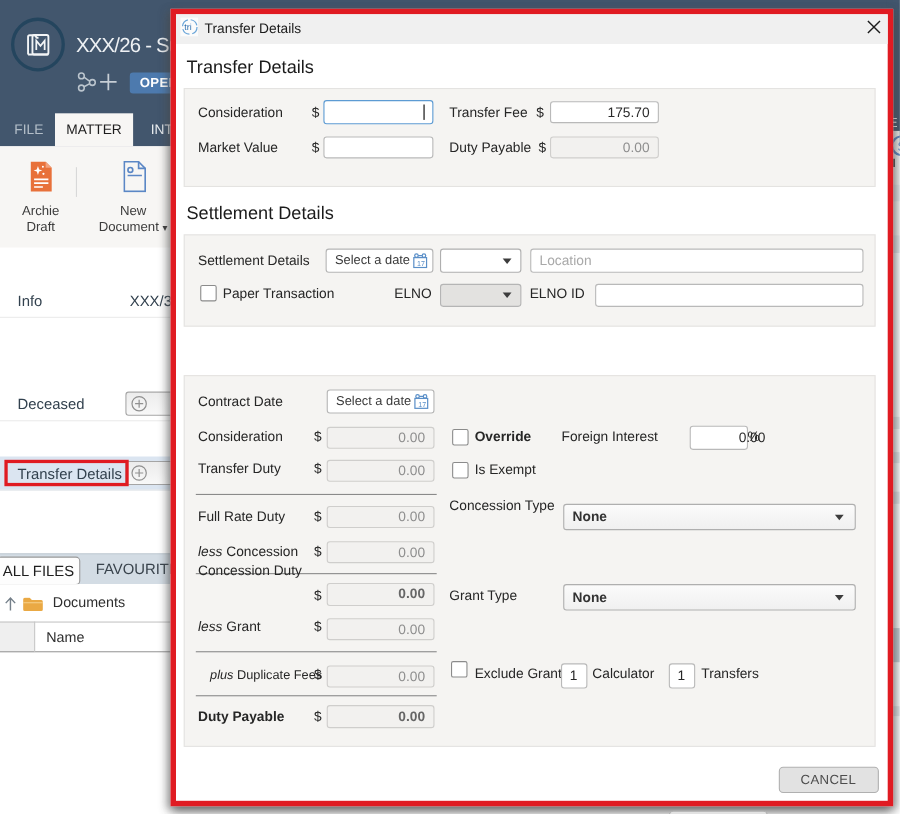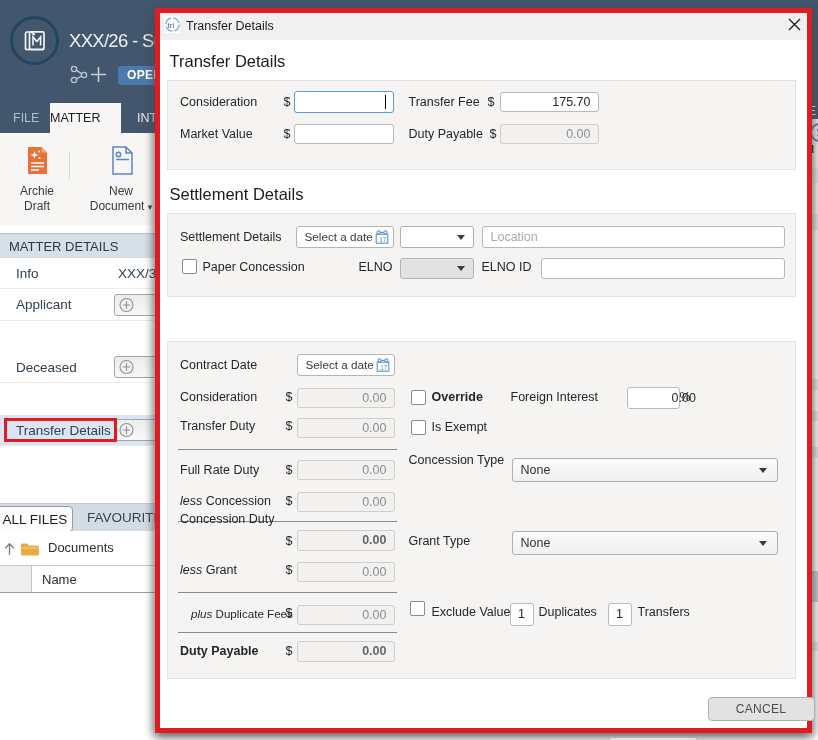--- a/index.html
+++ b/index.html
@@ -11,21 +11,21 @@
 
 #hdr { left:0; top:0; width:818px; height:133px; background:#42566d; }
 #logo { left:10px; top:16px; width:49px; height:49px; border-radius:50%;
   border:3px solid #24455e; }
 #mattername { left:69px; top:30px; font-size:18.5px; color:#eef1f4; white-space:nowrap; letter-spacing:-0.7px; }
 #openbtn { left:118px; top:66px; width:48px; height:19px; background:#4d7aae;
   border-radius:3px; color:#fff; font-size:12px; font-weight:bold;
   line-height:19px; padding-left:9px; letter-spacing:.3px;}
 .tabtxt { top:103px; height:30px; line-height:30px; font-size:12.5px; color:#b3bec8; }
 #tab-matter { left:50px; top:103px; width:71px; height:30px; background:#f7f6f4;
-  color:#1d1d1d; text-align:left; line-height:31px; font-size:12.5px; }
+  color:#1d1d1d; text-align:center; line-height:31px; font-size:12.5px; }
 #ribbon { left:0; top:133px; width:818px; height:92px; background:#f7f6f4; }
 .riblabel { font-size:12px; color:#3c3c3c; text-align:center; line-height:14.5px; }
 #ribsep { left:69px; top:152px; width:1px; height:27px; background:#d8d8d8; }
 
 #mdhead { left:0; top:233px; width:155px; height:25px; background:#d7dfe7;
   color:#2c3a46; font-size:13px; line-height:25px; padding-left:9px;
   border-top:1px solid #b9c4cd; }
 .mdrow { left:0; width:155px; height:31.3px; background:#fff;
   border-bottom:1px solid #ececec; }
 .mdlabel { left:16px; font-size:13.5px; color:#32414e; line-height:31px; white-space:nowrap;}
@@ -64,21 +64,21 @@
 .h2 { font-size:16.5px; color:#1b1b1b; }
 .fs { left:7px; width:629px; background:#f5f4f2; border:1px solid #e4e3e1; }
 .lbl { font-size:12.5px; color:#262626; white-space:nowrap; line-height:14px; }
 .dollar { font-size:12.5px; color:#262626; line-height:14px; }
 .inp { background:#fff; border:1px solid #b9b9b9; border-radius:3px; }
 .inp-dis { background:#f2f1ef; border:1px solid #cfcecc; border-radius:3px;
   color:#8e8e8e; font-size:12.5px; text-align:right; padding-right:7px; }
 .numtxt { font-size:12.5px; color:#2a2a2a; text-align:right; padding-right:7px;padding-left:44px; }
 .cb { width:15px; height:15px; background:#fff; border:1px solid #8b8b8b;
   border-radius:2px; }
-.dd { background:#fff; border:1px solid #afafaf; border-radius:3px; }
+.dd { background:#fff; border:1px solid #afafaf; border-radius:3px;font-weight:bold; }
 .dd-dis { background:#e3e2e0; border:1px solid #b5b5b5; border-radius:3px; }
 .ddarrow { position:absolute; right:8px; top:50%; margin-top:-2px; width:0; height:0;
   border-left:4.5px solid transparent; border-right:4.5px solid transparent;
   border-top:5px solid #3c3c3c; }
 .datep { background:#fff; border:1px solid #b5b5b5; border-radius:3px;
   font-size:11.7px; color:#3a3a3a; }
 .sep3 { left:18px; width:219px; height:1.3px; background:#8a8a8a; }
 .btn { background:#e2e2e2; border:1px solid #b0b0b0; border-radius:4px;
   font-size:12px; color:#4c4c4c; text-align:center; line-height:22px; letter-spacing:.3px; }
 </style>
@@ -130,33 +130,23 @@
     <g fill="none" stroke="#5b87c5" stroke-width="1.5">
       <path d="M1 1 H14 L20 7 V28 H1 Z"></path>
       <path d="M14 1 V7 H20"></path>
       <circle cx="6.5" cy="8.5" r="2.2"></circle>
       <path d="M4 13.5 H17"></path>
     </g>
   </svg>
   <div class="abs riblabel" style="left:6px;top:184px;width:62px">Archie<br>Draft</div>
   <div class="abs riblabel" style="left:81px;top:184px;width:80px">New<br>Document <span style="font-size:9px">▾</span></div>
 
-  <div id="mdhead" class="abs">MATTER DETAILS</div>
   <div class="abs mdrow" style="top:258px">
     <div class="abs mdlabel">Info</div>
       <div class="abs mdval">XXX/3</div>
-  </div>
-  <div class="abs mdrow" style="top:289.3px">
-    <div class="abs mdlabel">Applicant</div>
-    <div class="abs plusbtn"><svg width="45" height="20" viewBox="0 0 45 20">
-          <g fill="none" stroke="#909090" stroke-width="1.1">
-            <circle cx="11.5" cy="10" r="6.5"></circle>
-            <path d="M11.5 6.3 V13.7 M7.8 10 H15.2"></path>
-          </g>
-        </svg></div>
   </div>
   <div class="abs mdrow" style="top:351.9px">
     <div class="abs mdlabel">Deceased</div>
     <div class="abs plusbtn"><svg width="45" height="20" viewBox="0 0 45 20">
           <g fill="none" stroke="#909090" stroke-width="1.1">
             <circle cx="11.5" cy="10" r="6.5"></circle>
             <path d="M11.5 6.3 V13.7 M7.8 10 H15.2"></path>
           </g>
         </svg></div>
   </div>
@@ -240,21 +230,21 @@
           <rect x="1.2" y="4.2" width="11.6" height="9"></rect>
         </g>
         <text x="4.2" y="11.6" font-size="6.5" fill="#5a8fc8" font-family="Liberation Sans">17</text>
       </svg>
     </div>
     <div class="abs dd" style="left:239.5px;top:212.5px;width:74px;height:22px">
         <span class="ddarrow"></span>
       </div>
     <div class="abs inp" style="left:321.5px;top:212.5px;width:303px;height:22px;font-size:12.5px;color:#a9a9a9;line-height:20px;padding-left:8px">Location</div>
     <div class="abs cb" style="left:21.5px;top:245.5px"></div>
-    <div class="abs lbl" style="left:42.5px;top:247px">Paper Concession</div>
+    <div class="abs lbl" style="left:42.5px;top:247px">Paper Transaction</div>
     <div class="abs lbl" style="left:194.5px;top:247px;width:38px;text-align:right">ELNO</div>
     <div class="abs dd-dis" style="left:239.5px;top:244.5px;width:74px;height:21px">
         <span class="ddarrow"></span>
       </div>
     <div class="abs lbl" style="left:321.5px;top:247px">ELNO ID</div>
     <div class="abs inp" style="left:380.5px;top:244.5px;width:244px;height:21px"></div>
 
     <div class="abs fs" style="top:327.5px;height:338px"></div>
     <div class="abs lbl" style="left:20px;top:344.5px">Contract Date</div>
     <div class="abs datep" style="left:136.5px;top:341px;width:98px;height:22px;line-height:20px;padding-left:8px">Select a date
@@ -307,29 +297,29 @@
     <div class="abs lbl" style="left:20px;top:550px"><i>less</i> Grant</div>
     <div class="abs dollar" style="left:125.5px;top:550px">$</div>
     <div class="abs inp-dis" style="left:136.5px;top:548.5px;width:98px;height:20px;line-height:18px">0.00</div>
 
     <div class="abs sep3" style="top:579px"></div>
 
     <div class="abs lbl" style="left:31px;top:593.5px;font-size:11.6px"><i>plus</i> Duplicate Fees</div>
     <div class="abs dollar" style="left:125.5px;top:593px">$</div>
     <div class="abs inp-dis" style="left:136.5px;top:591.5px;width:98px;height:20px;line-height:18px">0.00</div>
     <div class="abs cb" style="left:249.5px;top:588px"></div>
-    <div class="abs lbl" style="left:271.5px;top:592px">Exclude Value</div>
+    <div class="abs lbl" style="left:271.5px;top:592px">Exclude Grant</div>
     <div class="abs inp" style="left:349.5px;top:589.5px;width:24px;height:23px;font-size:12.5px;color:#262626;text-align:center;line-height:21px">1</div>
-    <div class="abs lbl" style="left:378.5px;top:592px">Duplicates</div>
+    <div class="abs lbl" style="left:378.5px;top:592px">Calculator</div>
     <div class="abs inp" style="left:447.5px;top:589.5px;width:24px;height:23px;font-size:12.5px;color:#262626;text-align:center;line-height:21px">1</div>
     <div class="abs lbl" style="left:477.5px;top:592px">Transfers</div>
 
     <div class="abs sep3" style="top:619px"></div>
 
     <div class="abs lbl" style="left:20px;top:631px;font-weight:bold">Duty Payable</div>
     <div class="abs dollar" style="left:125.5px;top:631px">$</div>
     <div class="abs inp-dis" style="left:136.5px;top:628px;width:98px;height:21px;line-height:19px;font-weight:bold;color:#666">0.00</div>
 
     <div class="abs btn" style="left:447.5px;top:724px;width:90px;height:24px">OK</div>
-    <div class="abs btn" style="left:547.5px;top:683.5px;width:107px;height:24px">CANCEL</div>
+    <div class="abs btn" style="left:547.5px;top:683.5px;width:91px;height:24px">CANCEL</div>
   </div>
 
 </div>
 
 </body></html>

